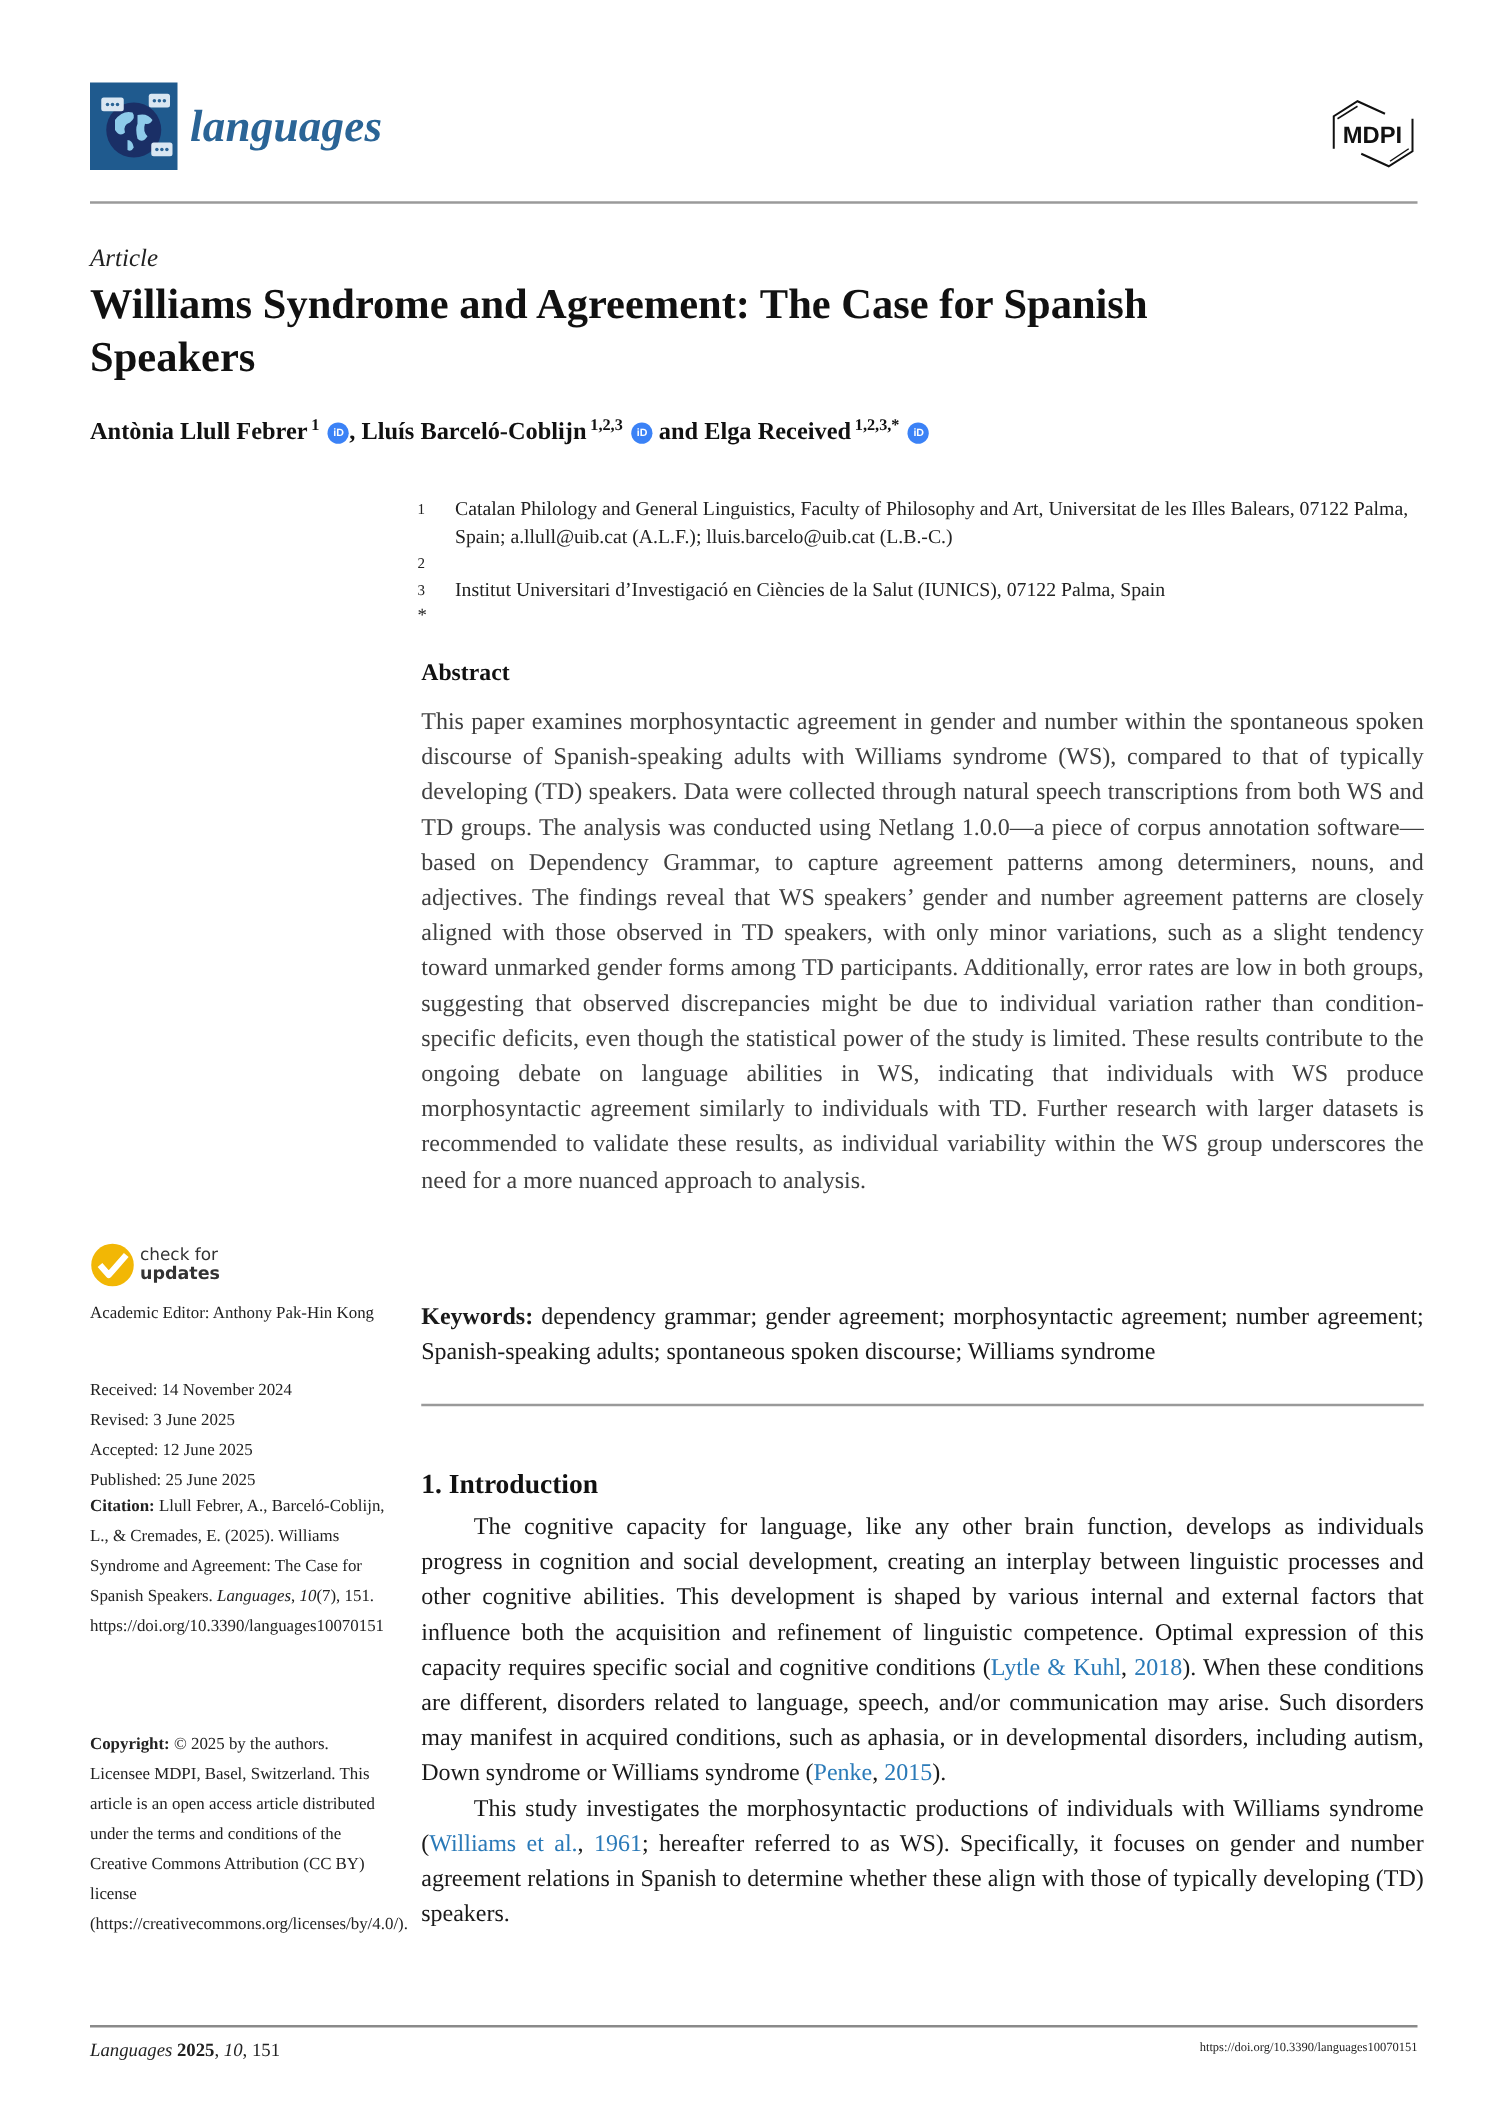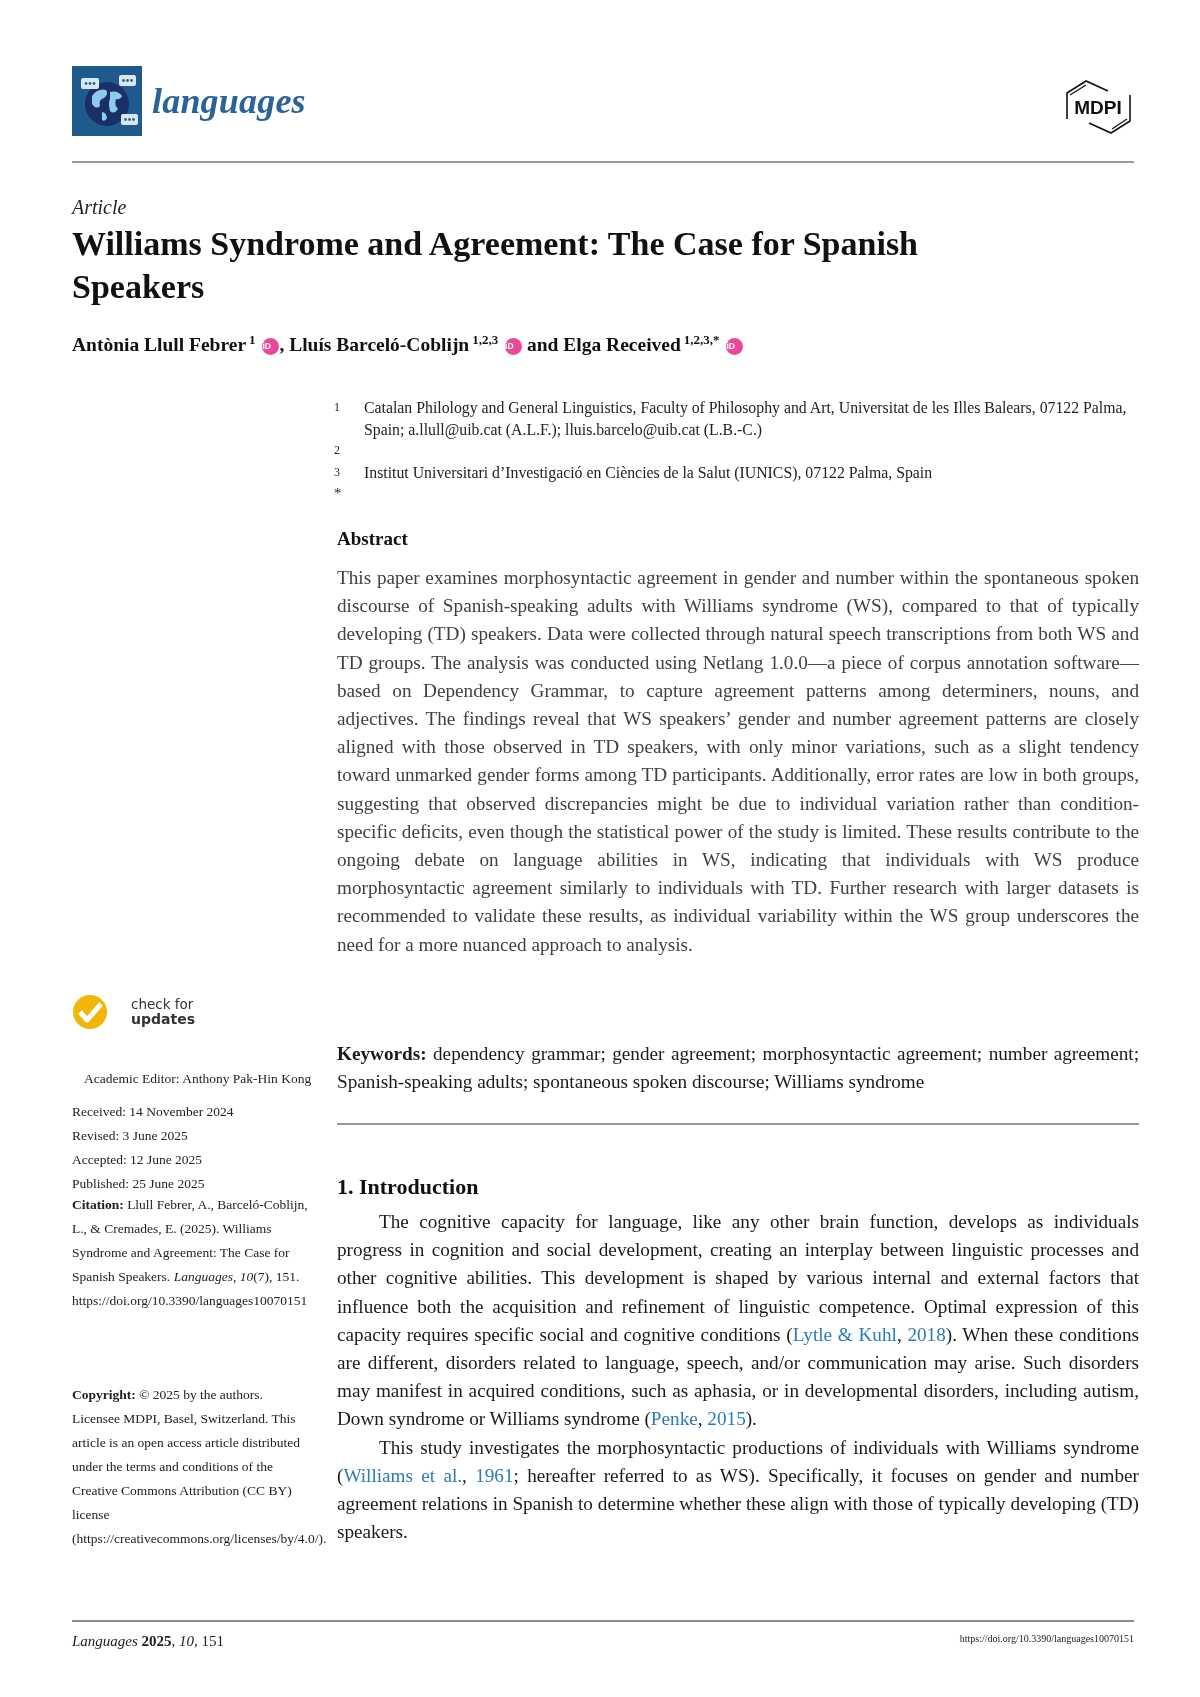--- a/index.html
+++ b/index.html
@@ -47,22 +47,22 @@
     font-weight: bold; font-size: 34px; line-height: 43px; color: #111;
   }
   .authors {
     position: absolute; left: 72px; top: 332px;
     font-weight: bold; font-size: 19.5px; color: #111;
     white-space: nowrap;
   }
   .authors sup { font-size: 13px; font-weight: bold; vertical-align: 7px; margin-left: 3px; }
   .orcid {
     display: inline-block; width: 17px; height: 17px; border-radius: 50%;
-    background: #ec4899; color: #fff; font-family: "Liberation Sans", sans-serif;
-    font-size: 8.5px; font-weight: bold; text-align: left; line-height: 17px;
+    background: #3b82f6; color: #fff; font-family: "Liberation Sans", sans-serif;
+    font-size: 8.5px; font-weight: bold; text-align: center; line-height: 17px;
     vertical-align: 2px; margin-left: 2px;
   }
 
   
   .affils {
     position: absolute; left: 334px; top: 397px; width: 820px;
     font-size: 15.8px; line-height: 21.5px; color: #222;
   }
   .affil { display: flex; }
   .affil .mark { width: 30px; flex: 0 0 30px; font-size: 12px; padding-top: 0px; }
@@ -95,37 +95,37 @@
   .intro {
     position: absolute; left: 337px; top: 1208px; width: 802px;
     font-size: 19.2px; line-height: 28.2px; text-align: justify; color: #1a1a1a;
   }
   .intro p { text-indent: 42px; }
   .cite { color: #2a7ab8; }
 
   
   .check-updates {
     position: absolute; left: 72px; top: 994px;
-    display: flex; align-items: center; gap: 19px;
+    display: flex; align-items: center;
   }
   .check-updates .badge { width: 36px; height: 36px; }
   .check-updates .cu-text {
     margin-left: 4px; font-family: "DejaVu Sans", sans-serif;
     color: #333; line-height: 15px;
   }
   .cu-text .l1 { font-size: 13.5px; display: block; }
   .cu-text .l2 { font-size: 14px; font-weight: bold; display: block; }
 
   .side {
     position: absolute; left: 72px; width: 240px;
     font-size: 13.5px; line-height: 24px; color: #222;
   }
   .side b { font-weight: bold; }
   .side i { font-style: italic; }
-  .side-editor { top: 1067px; margin-left: 12px; }
+  .side-editor { top: 1038px; }
   .side-dates { top: 1100px; }
   .side-citation { top: 1193px; }
   .side-copyright { top: 1383px; }
 
   
   .footer-rule {
     position: absolute; left: 72px; right: 66px; top: 1620px;
     height: 2px; background: #8a8a8a;
   }
   .footer-left {

